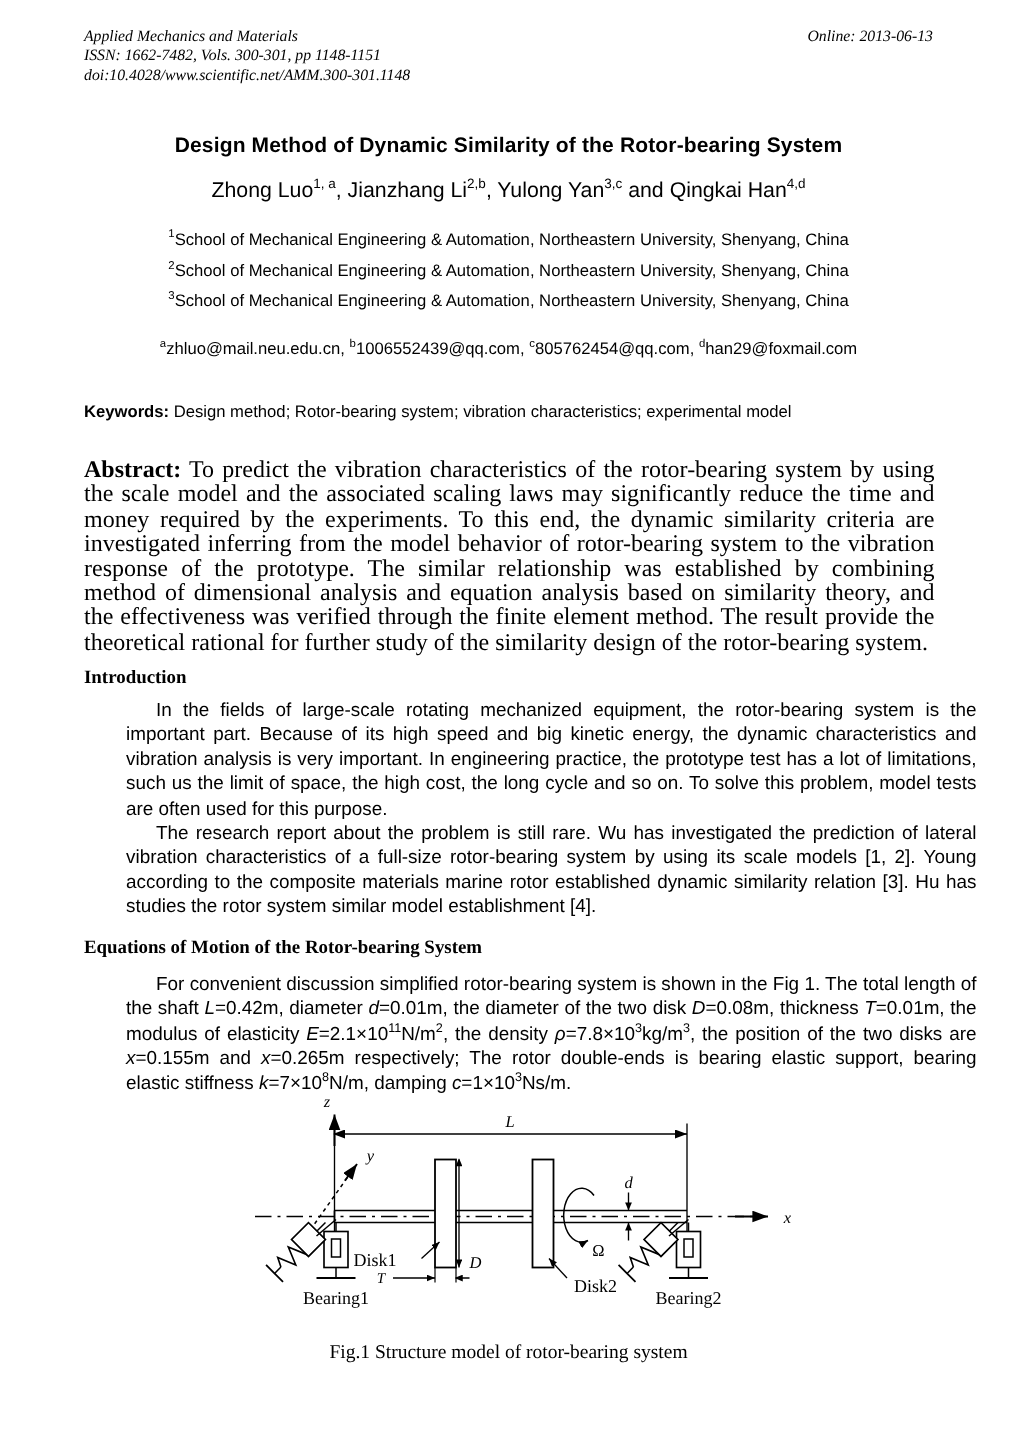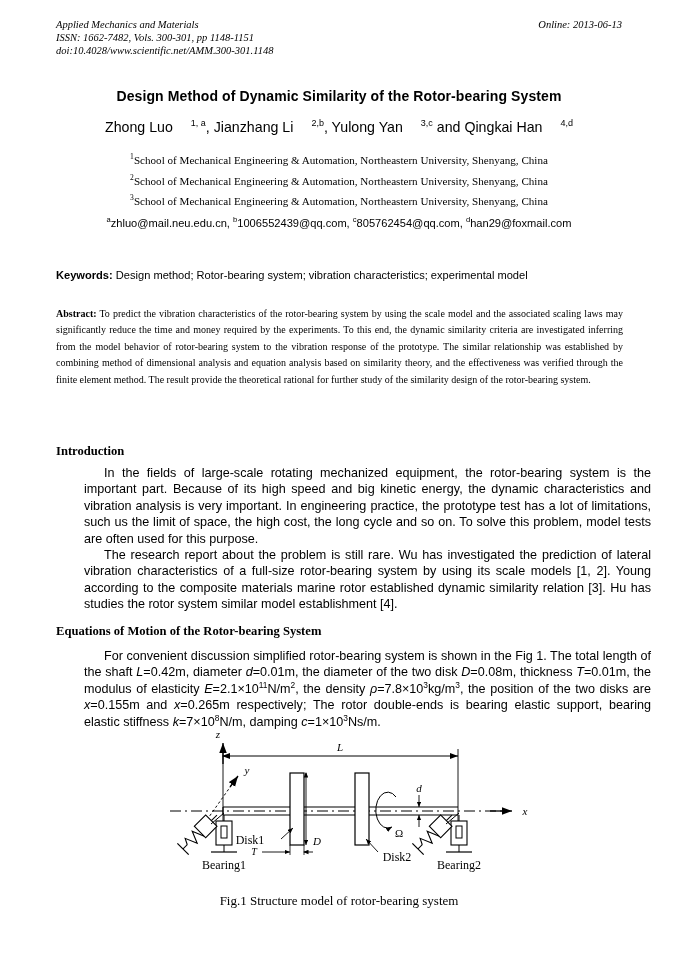--- a/index.html
+++ b/index.html
@@ -60,53 +60,53 @@
   
   .authors {
     position: absolute;
     left: 56px;
     top: 119px;
     width: 566px;
     text-align: center;
     font-family: "Liberation Sans", sans-serif;
     font-size: 14.2px;
   }
-  .authors sup { font-size: 9px; vertical-align: super; line-height: 0; margin-left: 18px; }
+  .authors sup { font-size: 9px; vertical-align: super; line-height: 0; }
   
   .affils {
     position: absolute;
     left: 40px;
     top: 150px;
     width: 598px;
     text-align: center;
     font-family: "Liberation Sans", sans-serif;
     font-size: 11.1px;
   }
-  .affil-line { line-height: 20.5px; white-space: nowrap; font-family: Liberation Serif, serif; }
+  .affil-line { line-height: 20.5px; white-space: nowrap; }
   .affil-line sup { font-size: 7.6px; vertical-align: super; line-height: 0; }
-  .emails { margin-top: 1px; line-height: 20.5px; white-space: nowrap; font-size: 11.1px; }
+  .emails { margin-top: 11px; line-height: 20.5px; white-space: nowrap; font-size: 11.1px; }
   .emails sup { font-size: 7.6px; vertical-align: super; line-height: 0; }
   
   .keywords {
     position: absolute;
     left: 56px;
     top: 269px;
     width: 566px;
     font-family: "Liberation Sans", sans-serif;
     font-size: 11.1px;
   }
   .keywords b { font-weight: bold; }
   
   .abstract {
     position: absolute;
     left: 56px;
     top: 306px;
     width: 567px;
     font-family: "Liberation Serif", serif;
-    font-size: 10px;
+    font-size: 16px;
     line-height: 16.4px;
     text-align: justify;
     text-justify: inter-word;
   }
   .abstract b { font-weight: bold; }
   
   .sec-head {
     position: absolute;
     left: 56px;
     width: 567px;

